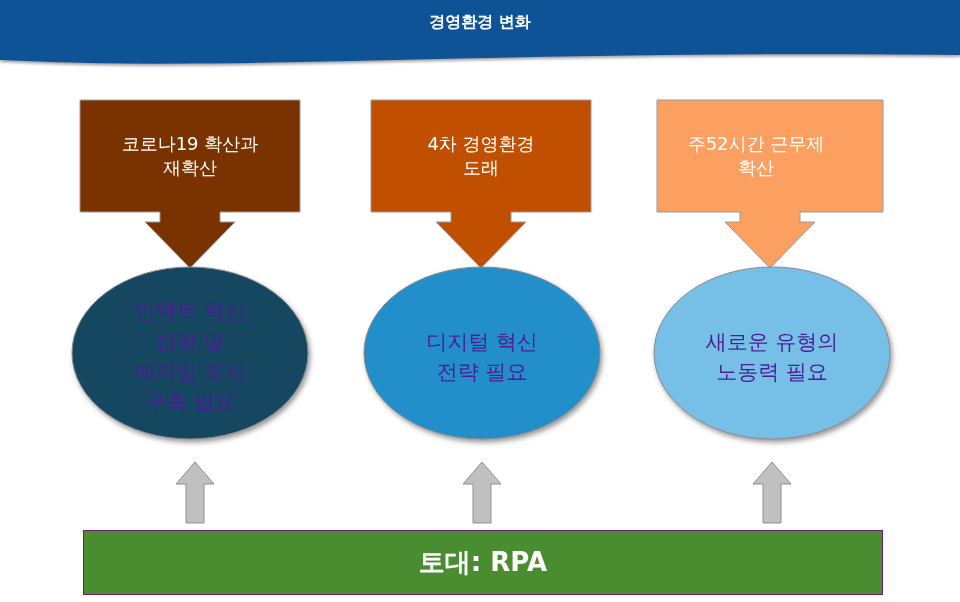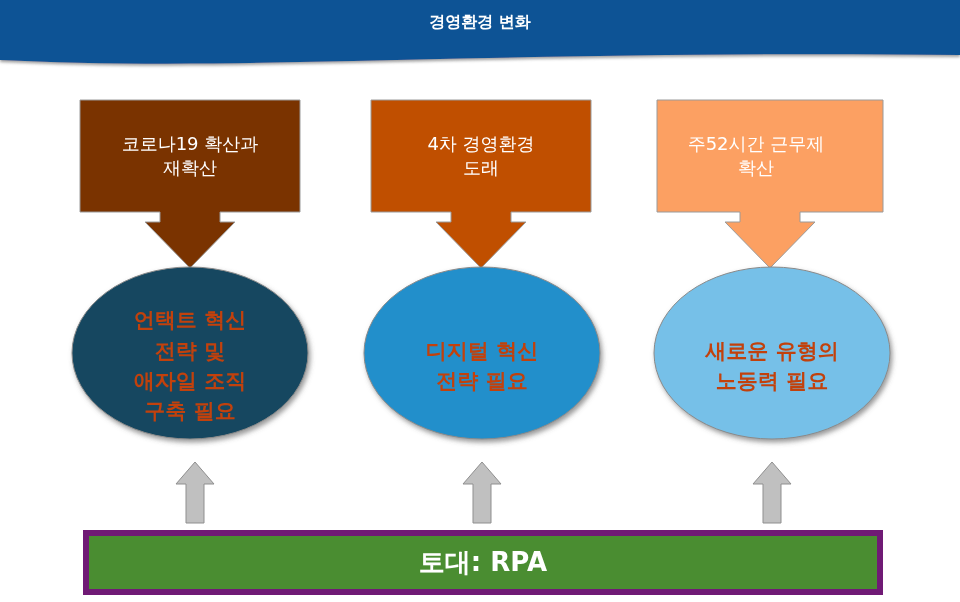--- a/index.html
+++ b/index.html
@@ -8,26 +8,26 @@
   #banner { position:absolute; left:0; top:0; width:960px; height:90px; }
   #banner-title { position:absolute; left:0; top:12px; width:960px; text-align:center;
                   color:#ffffff; font-size:16px; font-weight:bold; }
   .driver { position:absolute; }
   .driver svg { position:absolute; left:0; top:0; overflow:visible; }
   .driver-text { position:absolute; left:0; top:0; width:220px; height:112px;
                  display:flex; align-items:center; justify-content:center; text-align:center;
                  color:#ffffff; font-size:18px; font-weight:normal; line-height:1.35; white-space:pre-line; }
   .need { position:absolute; }
   .need svg { position:absolute; left:0; top:0; overflow:visible; }
-  .need-text { position:absolute; left:0; top:16px; width:240px; height:170px;
+  .need-text { position:absolute; left:0; top:7px; width:240px; height:170px;
                display:flex; align-items:center; justify-content:center; text-align:center;
-               color:#c2410c; font-size:21px; font-weight:bold; line-height:1.45; white-space:pre-line; }
+               color:#4c1d95; font-size:21px; font-weight:normal; line-height:1.45; white-space:pre-line; }
   .up-arrow { position:absolute; }
   #foundation { position:absolute; left:83px; top:530px; width:800px; height:65px;
-                border:6px solid #701a75; box-sizing:border-box;
+                border:1px solid #701a75; box-sizing:border-box;
                 display:flex; align-items:center; justify-content:center;
                 color:#ffffff; font-size:26px; font-weight:bold; }
 </style>
 </head>
 <body>
 
 <div>
   <svg id="banner" width="960" height="90">
     <defs>
       <filter id="bshadow" x="-5%" y="-20%" width="110%" height="160%">

